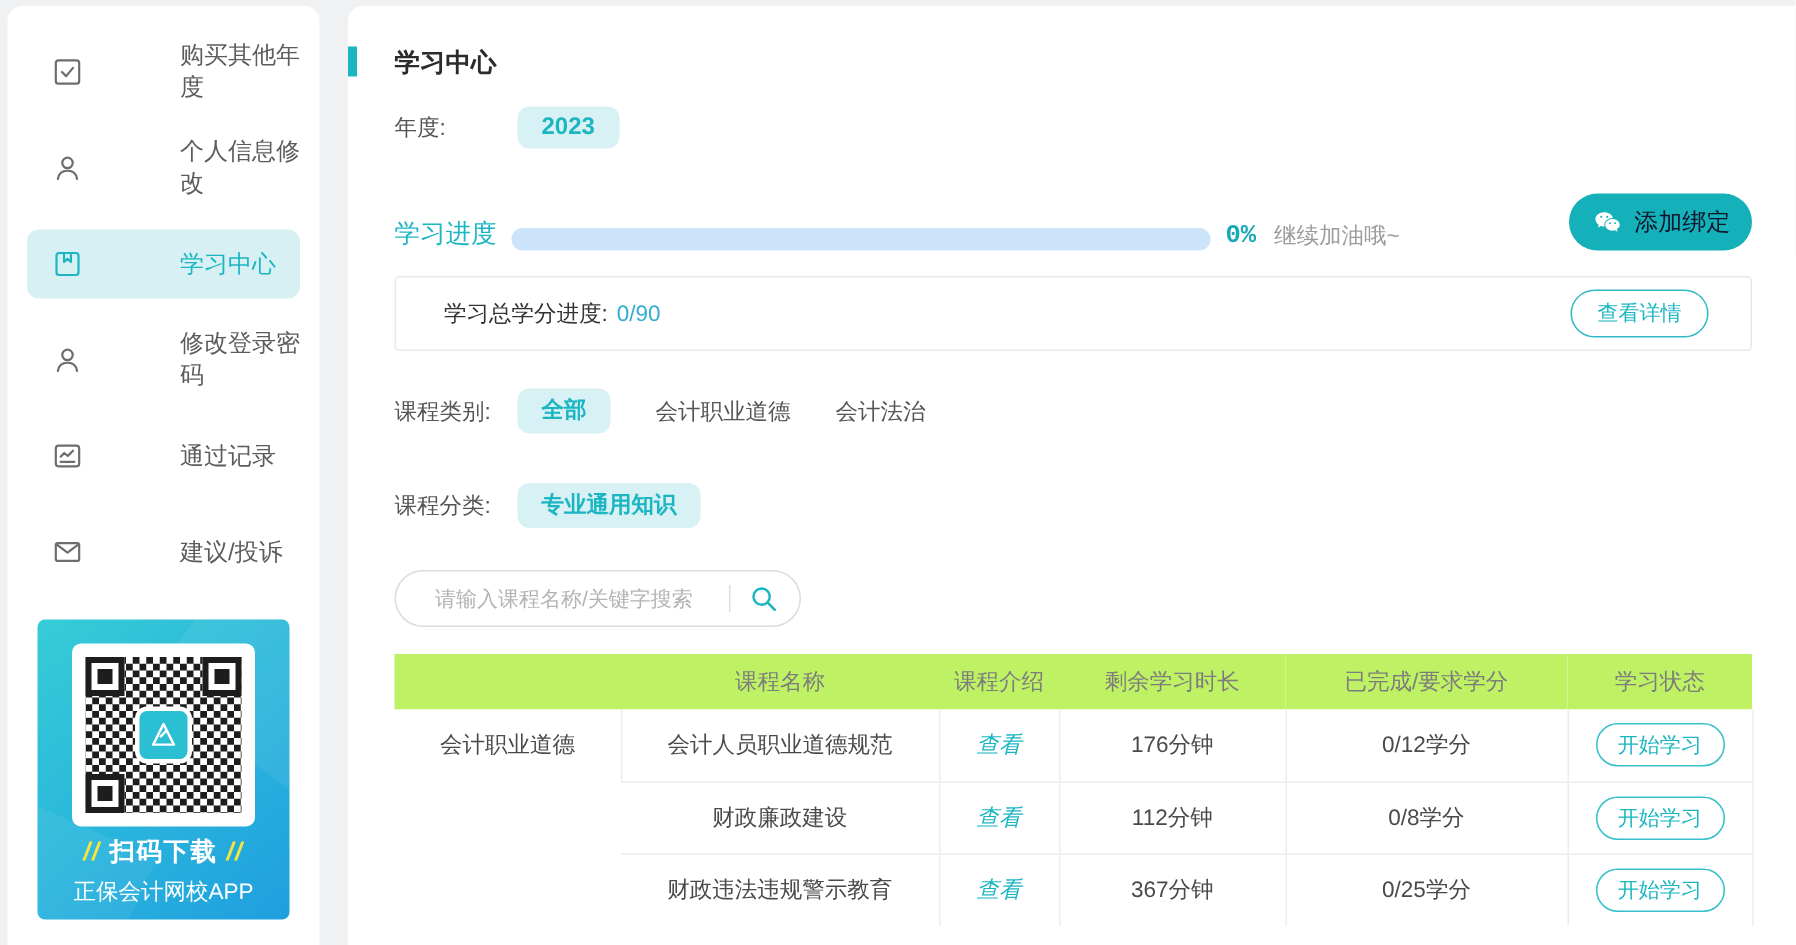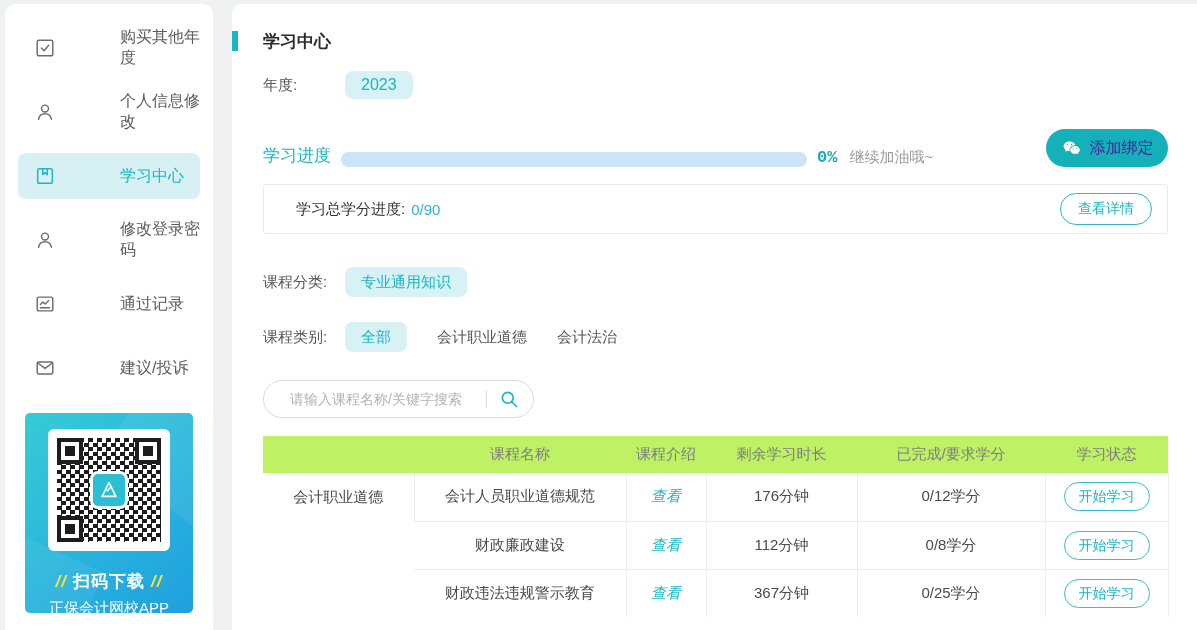--- a/index.html
+++ b/index.html
@@ -46,60 +46,60 @@
   .qr-finder::after { content:""; position:absolute; inset:4px; background:#1d1d1d; }
   .qr-finder.tl { left:9px; top:9px; }
   .qr-finder.tr { right:9px; top:9px; }
   .qr-finder.bl { left:9px; bottom:9px; }
   .qr-logo {
     position:absolute; left:50%; top:50%; width:38px; height:38px; margin:-19px 0 0 -19px;
     background:#2bbfd4; border-radius:8px; border:3px solid #fff;
     display:flex; align-items:center; justify-content:center;
   }
   .qr-logo svg { width:22px; height:22px; }
-  .scan-line { margin-top:19px; text-align:center; color:#fff; font-weight:bold; font-size:17px; letter-spacing:1px; position:relative; }
+  .scan-line { margin-top:5px; text-align:center; color:#fff; font-weight:bold; font-size:17px; letter-spacing:1px; position:relative; }
   .scan-line .slash { color:#f6e53f; font-style:italic; margin:0 6px; }
   .app-line { margin-top:6px; text-align:center; color:#fff; font-size:15px; position:relative; }
 
   
   .main {
     position:absolute; left:232px; top:4px; width:965px; height:640px;
     background:#fff; border-radius:10px 0 0 0;
     padding:0 29px 0 31px;
   }
   .title-row { position:relative; padding-top:26px; }
   .title-bar { position:absolute; left:-31px; top:27px; width:6px; height:20px; background:#1cb6c2; }
   .page-title { font-size:17px; font-weight:bold; color:#2b2b2b; }
 
   .label-w { width:82px; flex:0 0 82px; font-size:15px; color:#555; }
 
   .year-row { margin-top:18px; display:flex; align-items:center; height:28px; }
   .pill {
     display:inline-block; padding:0 16px; height:28px; line-height:28px;
-    background:#d8f1f5; border-radius:8px; color:#1cb6c2; font-weight:normal; font-size:16px;
+    background:#d8f1f5; border-radius:8px; color:#1cb6c2; font-weight:bold; font-size:16px;
     cursor:pointer;
   }
 
   .progress-row { margin-top:30px; display:flex; align-items:flex-end; height:38px;font-family:Liberation Mono, monospace; }
   .progress-label { font-size:17px; color:#1cb6c2; width:78px; flex:0 0 78px; }
   .progress-track { width:466px; height:15px; border-radius:8px; background:#cbe4fa; overflow:hidden; }
   .progress-fill { height:100%; width:0%; background:#4da3f5; border-radius:8px; }
   .progress-pct { margin-left:10px; font-size:17px; font-weight:bold; color:#18a9b7; }
   .progress-note { margin-left:12px; font-size:15px; color:#9c9c9c; }
   .bind-btn {
     margin-left:auto; width:122px; height:38px; border-radius:19px; border:none;
-    background:#14b1bb; color:#4c1d95; font-size:16px;
+    background:#14b1bb; color:#0f172a; font-size:16px;
     display:flex; align-items:center; justify-content:center; gap:8px; cursor:pointer;
     font-family:inherit;
   }
   .bind-btn svg { width:21px; height:21px; }
 
   .credit-box {
     margin-top:17px; height:50px; border:1px solid #e9e9e9; border-radius:3px;
-    display:flex; align-items:center; padding:0 15px 0 32px; background:#fff;
+    display:flex; align-items:center; padding:0 28px 0 32px; background:#fff;
   }
   .credit-label { font-size:15px; color:#333; }
   .credit-value { font-size:15px; color:#35aed2; margin-left:6px; }
   .detail-btn {
     margin-left:auto; height:32px; padding:0 17px; border-radius:16px;
     border:1px solid #2fbac4; background:#fff; color:#1cb6c2; font-size:14px; cursor:pointer;
     font-family:inherit;
   }
 
   .filter-row { display:flex; align-items:center; height:30px; }
@@ -259,30 +259,30 @@
       <span>添加绑定</span>
     </button>
   </div>
 
   <div class="credit-box">
     <span class="credit-label">学习总学分进度:</span>
     <span class="credit-value">0/90</span>
     <button class="detail-btn">查看详情</button>
   </div>
 
-  <div class="filter-row cat-row">
-    <span class="label-w">课程分类:</span>
-    <span class="pill">专业通用知识</span>
-  </div>
-
   <div class="filter-row type-row">
     <span class="label-w">课程类别:</span>
     <span class="pill">全部</span>
     <span class="type-option">会计职业道德</span>
     <span class="type-option">会计法治</span>
+  </div>
+
+  <div class="filter-row cat-row">
+    <span class="label-w">课程分类:</span>
+    <span class="pill">专业通用知识</span>
   </div>
 
   <div class="search-row">
     <div class="search-box">
       <input type="text" placeholder="请输入课程名称/关键字搜索" style="">
       <span class="search-divider"></span>
       <span class="search-icon">
         <svg viewBox="0 0 24 24" fill="none" stroke="#1cb6c2" stroke-width="2" stroke-linecap="round">
             <circle cx="10.5" cy="10.5" r="6.5"></circle>
             <line x1="15.6" y1="15.6" x2="21" y2="21"></line>

